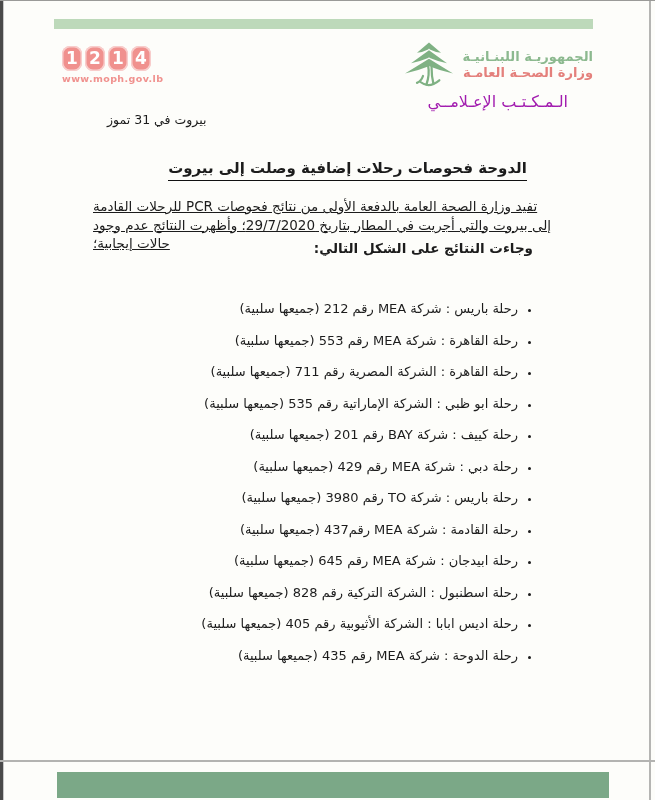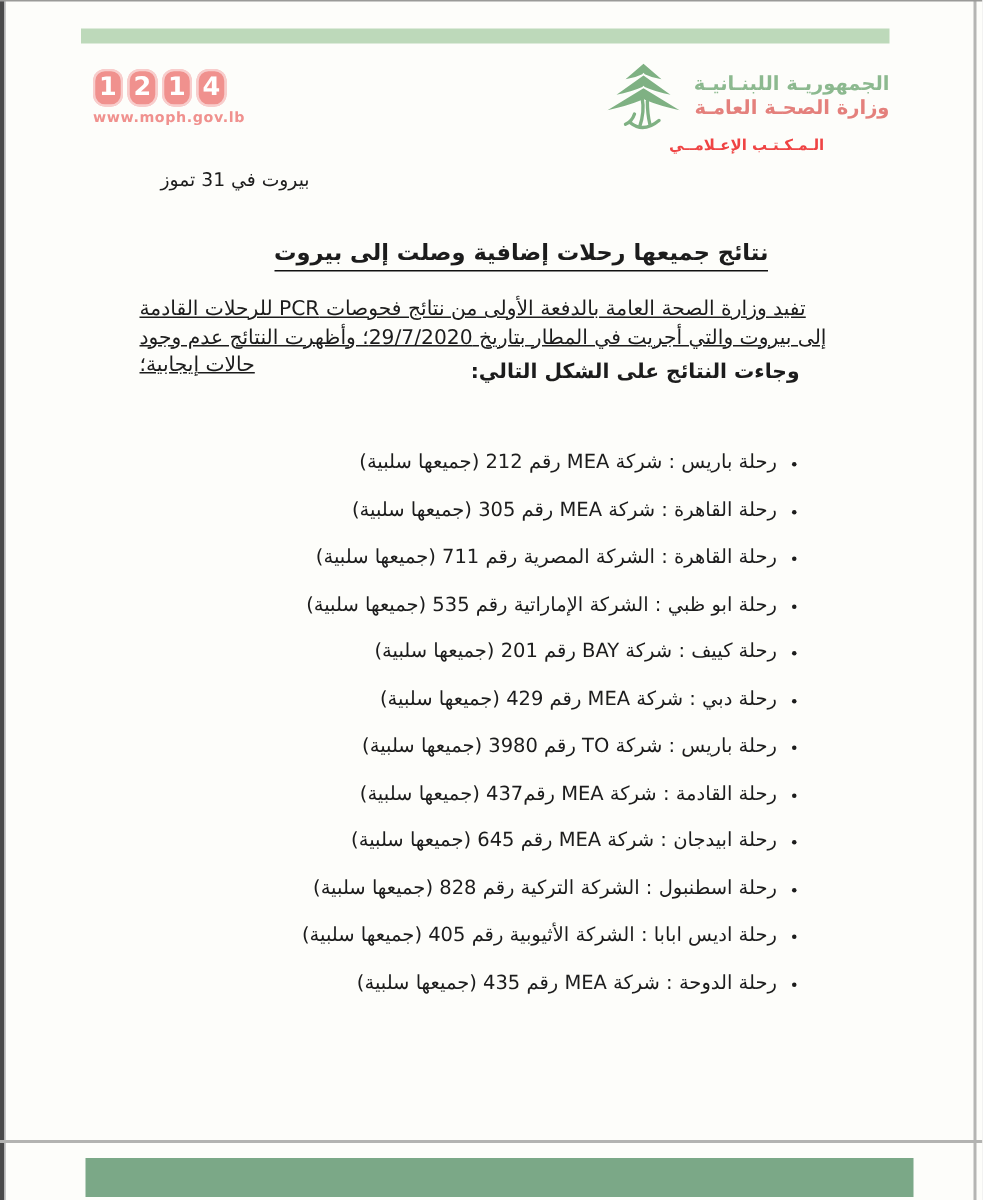--- a/index.html
+++ b/index.html
@@ -35,21 +35,21 @@
     box-shadow:inset 0 0 0 1.5px rgba(255,255,255,.55);
   }
   .hotline-url{margin-top:2px;font-size:9.5px;font-weight:bold;letter-spacing:.4px;color:var(--hotline_pink,#f0918e);}
 
   .ministry{display:flex;flex-direction:column;align-items:center;}
   .ministry-row{display:flex;flex-direction:row;align-items:center;gap:8px;}
   .ministry-text{display:flex;flex-direction:column;align-items:flex-start;gap:1px;}
   .rep-line{font-size:13px;font-weight:bold;color:var(--brand_green,#8cb98f);white-space:nowrap;}
   .min-line{font-size:13px;font-weight:bold;color:var(--brand_red,#e4807c);white-space:nowrap;}
   .cedar{flex:0 0 auto;}
-  .office-line{margin-top:4px;font-size:10px;font-weight:bold;color:#ef4444;white-space:nowrap;}
+  .office-line{margin-top:4px;font-size:16px;font-weight:normal;color:#a21caf;white-space:nowrap;}
 
   .date-line{position:absolute;top:112px;left:107px;font-size:12.5px;white-space:nowrap;}
 
   .title-wrap{position:absolute;top:158px;right:0;left:40px;text-align:center;}
   .title{
     display:inline-block;font-size:15px;font-weight:bold;
     border-bottom:1.6px solid #111;padding-bottom:3px;white-space:nowrap;
   }
 
   .para{
@@ -111,30 +111,30 @@
         </svg>
       </div>
       <div class="office-line">الـمـكـتـب الإعـلامــي</div>
     </div>
 
   </div>
 
   <div class="date-line">بيروت في 31 تموز</div>
 
   <div class="title-wrap">
-    <span class="title">نتائج جميعها رحلات إضافية وصلت إلى بيروت</span>
+    <span class="title">الدوحة فحوصات رحلات إضافية وصلت إلى بيروت</span>
   </div>
 
   <div class="para">تفيد وزارة الصحة العامة بالدفعة الأولى من نتائج فحوصات PCR للرحلات القادمة إلى بيروت والتي أجريت في المطار بتاريخ 29/7/2020؛ وأظهرت النتائج عدم وجود حالات إيجابية؛</div>
 
   <div class="lead">وجاءت النتائج على الشكل التالي:</div>
 
   <ul class="flights">
     <li>رحلة باريس : شركة MEA رقم 212 (جميعها سلبية)</li>
-    <li>رحلة القاهرة : شركة MEA رقم 305 (جميعها سلبية)</li>
+    <li>رحلة القاهرة : شركة MEA رقم 553 (جميعها سلبية)</li>
     <li>رحلة القاهرة : الشركة المصرية رقم 711 (جميعها سلبية)</li>
     <li>رحلة ابو ظبي : الشركة الإماراتية رقم 535 (جميعها سلبية)</li>
     <li>رحلة كييف : شركة BAY رقم 201 (جميعها سلبية)</li>
     <li>رحلة دبي : شركة MEA رقم 429 (جميعها سلبية)</li>
     <li>رحلة باريس : شركة TO رقم 3980 (جميعها سلبية)</li>
     <li>رحلة القادمة : شركة MEA رقم437 (جميعها سلبية)</li>
     <li>رحلة ابيدجان : شركة MEA رقم 645 (جميعها سلبية)</li>
     <li>رحلة اسطنبول : الشركة التركية رقم 828 (جميعها سلبية)</li>
     <li>رحلة اديس ابابا : الشركة الأثيوبية رقم 405 (جميعها سلبية)</li>
     <li>رحلة الدوحة : شركة MEA رقم 435 (جميعها سلبية)</li>

